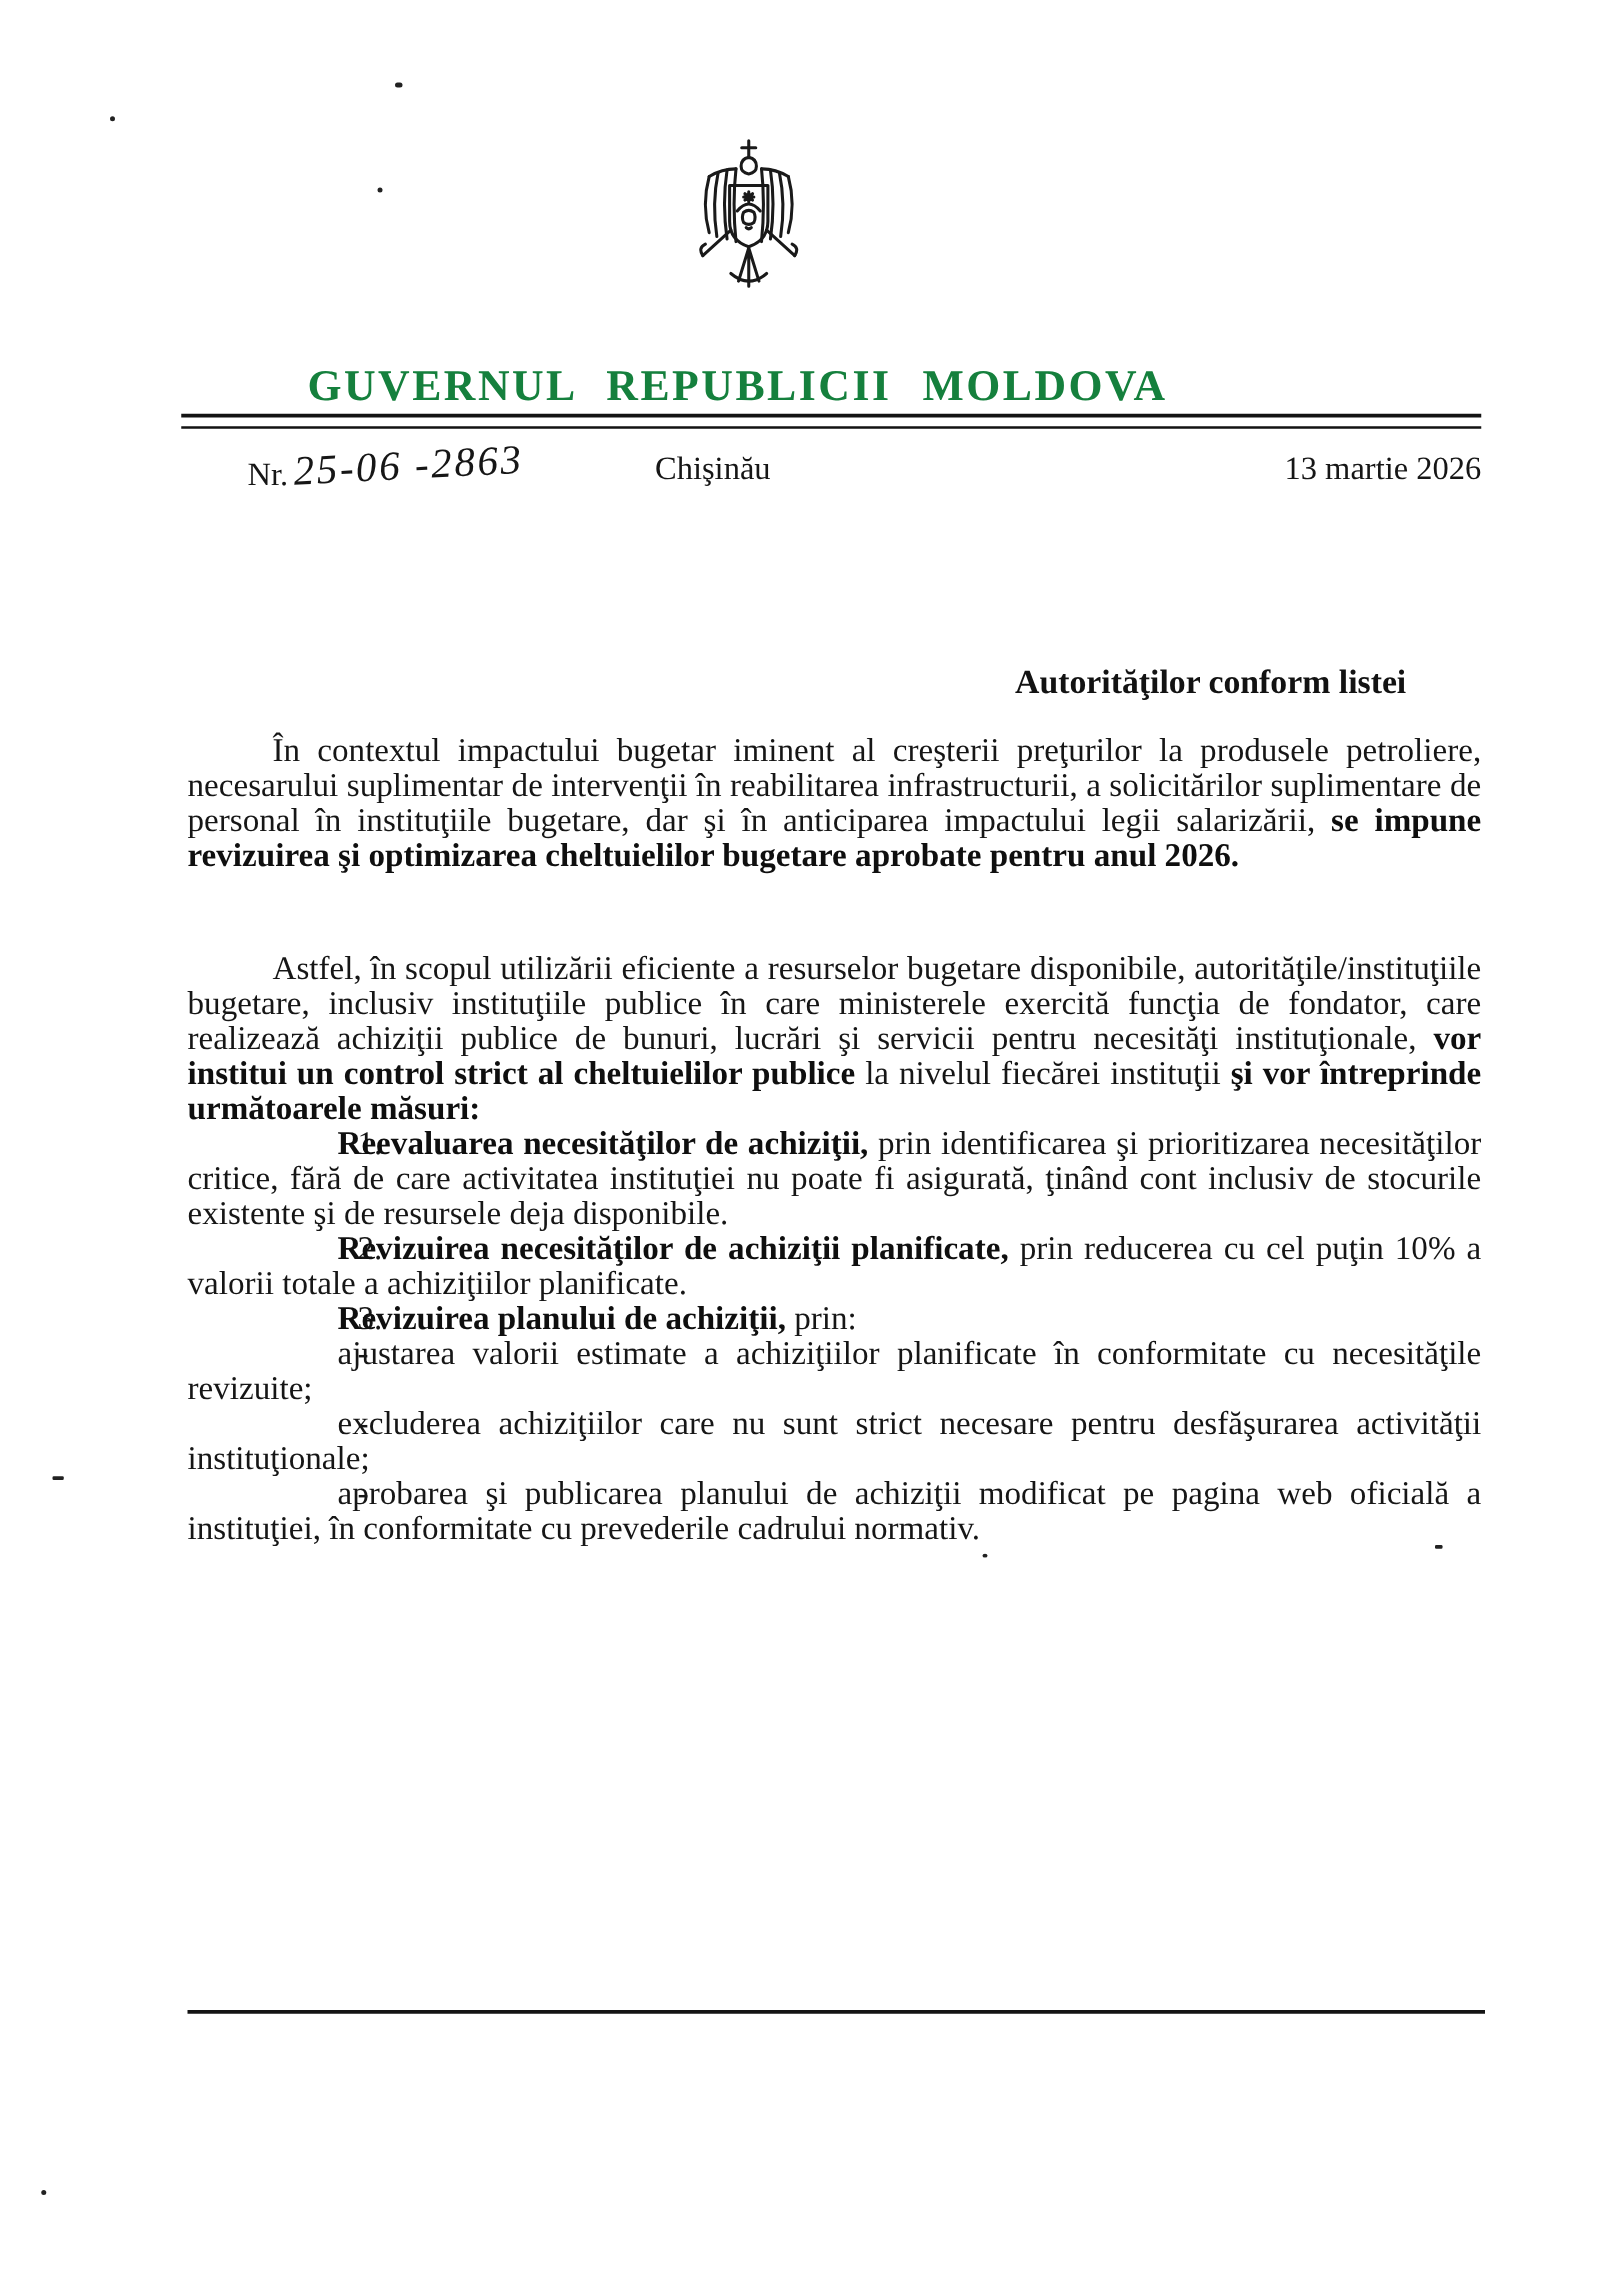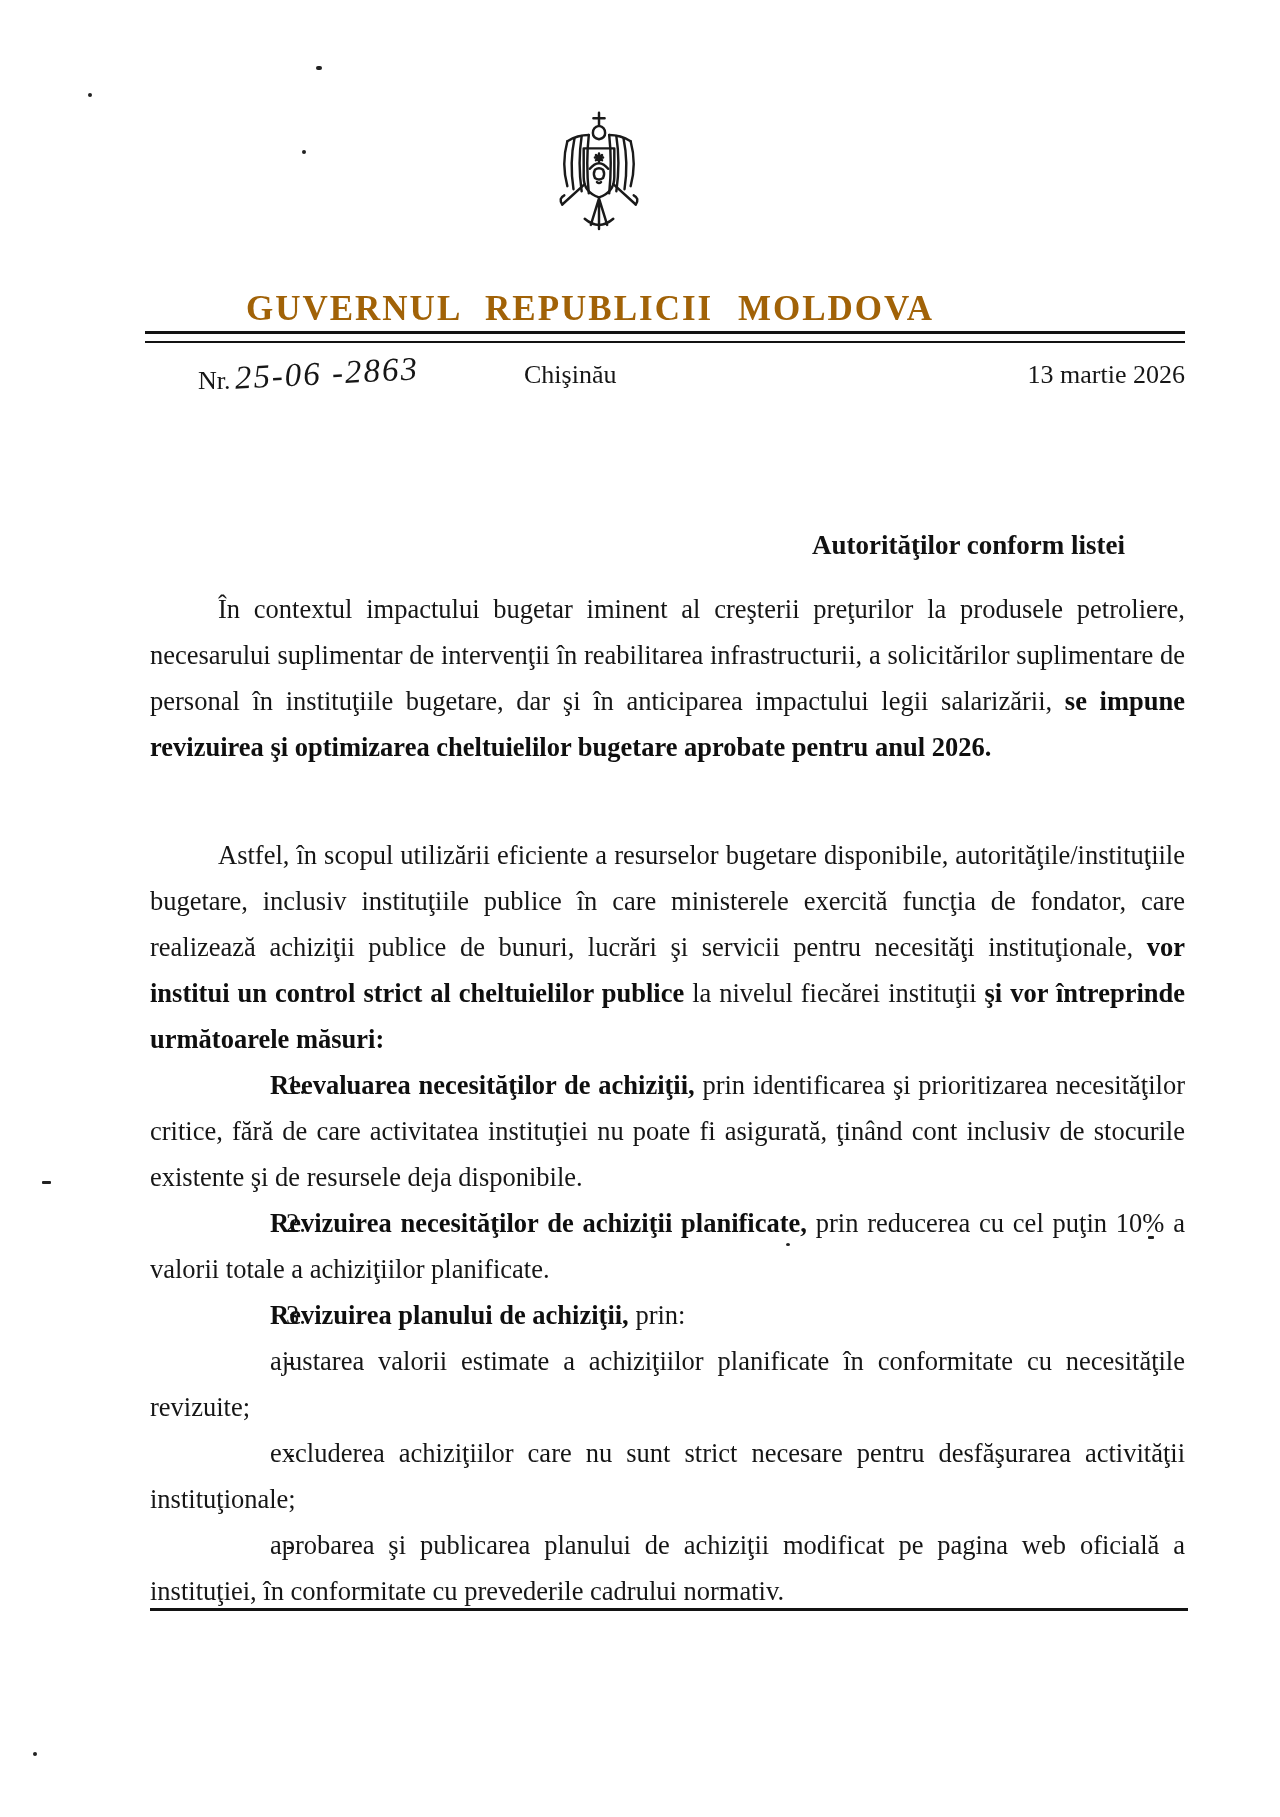--- a/index.html
+++ b/index.html
@@ -15,21 +15,21 @@
 
   
   .coa { position:absolute; top:110px; left:550px; width:98px; height:140px; }
   .coa svg { width:100%; height:100%; }
 
   .doc-title {
     position:absolute; top:266px; left:0; width:1180px;
     text-align:center;
     font-size:35px; font-weight:bold;
     letter-spacing:2px; word-spacing:14px;
-    color:#a16207;
+    color:#15803d;
   }
 
   .double-rule {
     position:absolute; top:331px; left:145px; width:1040px; height:7px;
     border-top:3px solid #131313;
     border-bottom:2px solid #131313;
   }
 
   
   .ref-line { position:absolute; top:352px; left:150px; width:1035px; height:48px; font-size:26px; }
@@ -48,21 +48,21 @@
   
   .recipient {
     position:absolute; top:530px; left:150px; width:975px;
     text-align:right; font-weight:bold; font-size:27px;
     color:#121212;
   }
 
   
   .doc-body {
     position:absolute; top:586px; left:150px; width:1035px;
-    font-size:26.5px; line-height:46px;
+    font-size:26.5px; line-height:28px;
     text-align:justify;
   }
   .doc-body p { margin:0; text-indent:68px; }
   .doc-body p.gap-after { margin-bottom:62px; }
   .doc-body b { color:#0f0f0f; }
   .marker { display:inline-block; width:52px; }
 
   
   .foot-rule { position:absolute; top:1608px; left:150px; width:1038px; border-top:3px solid #131313; }
   .foot { position:absolute; top:1616px; left:160px; font-size:20.5px; line-height:25.5px; }

